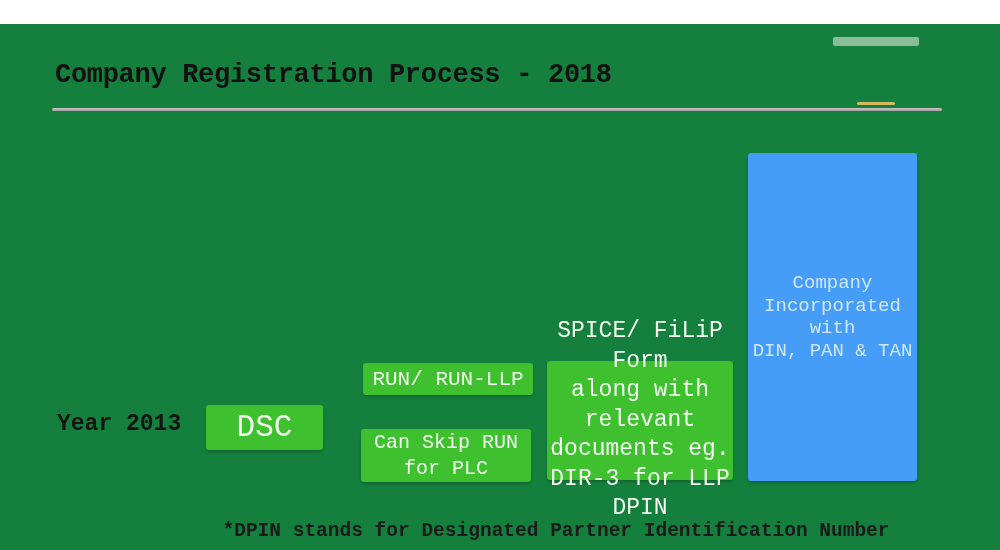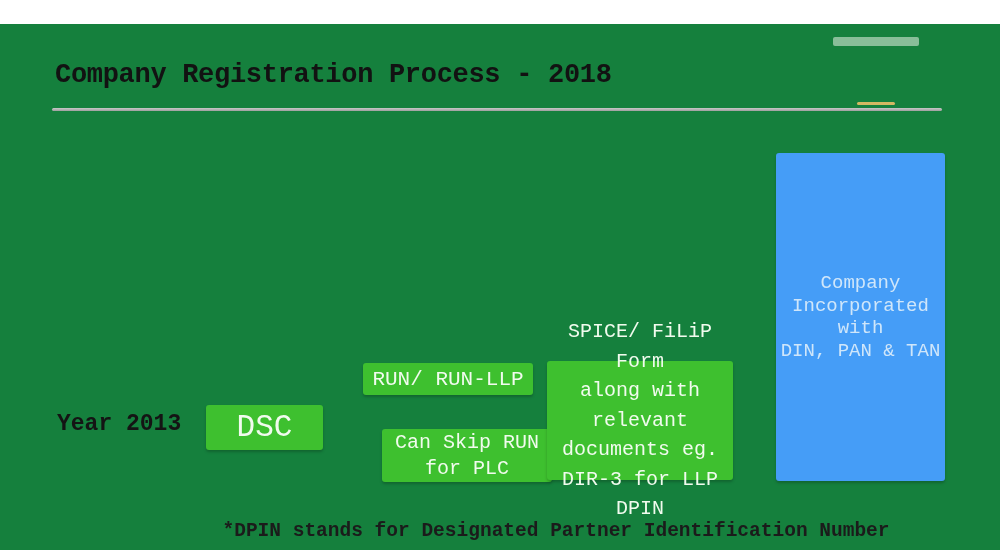--- a/index.html
+++ b/index.html
@@ -81,31 +81,31 @@
   }
   .box-dsc {
     left: 206px; top: 381px; width: 117px; height: 45px;
     font-size: 31px;
   }
   .box-run {
     left: 363px; top: 339px; width: 170px; height: 32px;
     font-size: 21px;
   }
   .box-skip {
-    left: 382px; top: 405px; width: 170px; height: 53px;
+    left: 361px; top: 405px; width: 170px; height: 53px;
     font-size: 20px;
     line-height: 26px;
   }
   .box-spice {
     left: 547px; top: 337px; width: 186px; height: 119px;
-    font-size: 20px;
+    font-size: 23px;
     line-height: 29.5px;
   }
   .box-incorporated {
-    left: 776px; top: 129px; width: 169px; height: 328px;
+    left: 748px; top: 129px; width: 169px; height: 328px;
     font-size: 19px;
     line-height: 22.5px;
   }
   .footnote {
     position: absolute;
     left: 96px;
     top: 496px;
     width: 920px;
     text-align: center;
     font-size: 19.5px;

